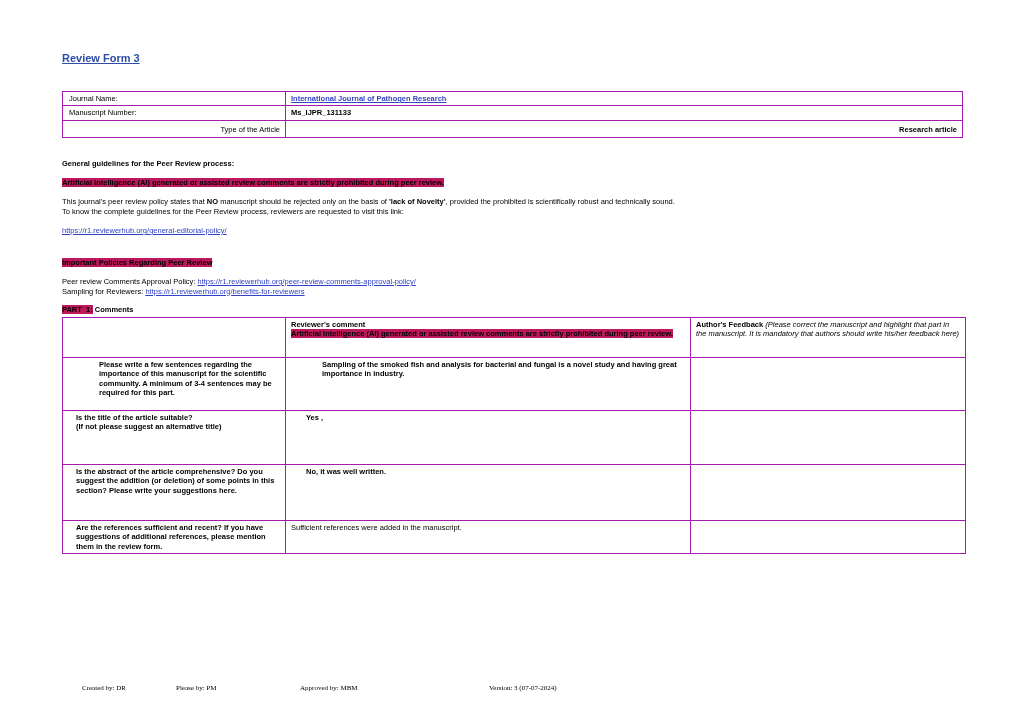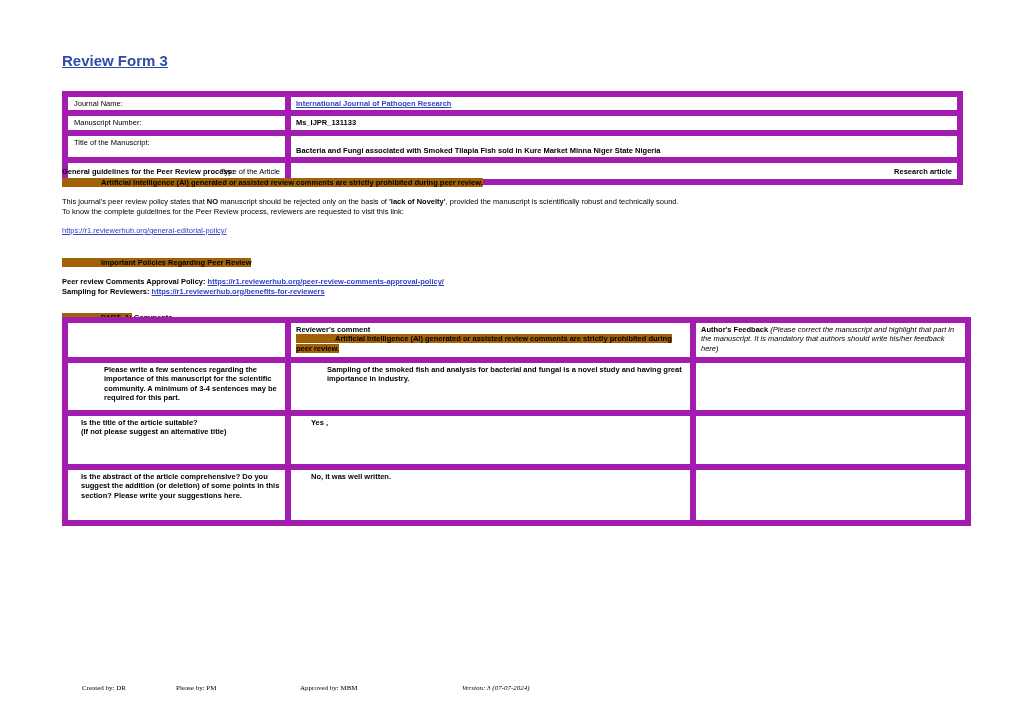--- a/index.html
+++ b/index.html
@@ -13,58 +13,58 @@
     width: 1024px;
     height: 724px;
     background: #ffffff;
     overflow: hidden;
   }
   .abs { position: absolute; }
 
   
   .doc-title {
     left: 62px; top: 52px;
-    font-size: 15px; font-weight: bold;
+    font-size: 11px; font-weight: bold;
     color: #2e4da7;
     text-decoration: underline;
   }
 
   
   table { border-collapse: collapse; table-layout: fixed; }
   td {
-    border: 6px solid #a21caf;
+    border: 1px solid #a21caf;
     vertical-align: top;
     font-size: 7.5px;
     line-height: 1.25;
     padding: 2px 5px;
   }
 
   .info-table { left: 62px; top: 91px; width: 901px; }
   .info-table td.lbl { width: 223px; font-weight: normal; padding-left: 6px; }
   .info-table td.val { font-weight: bold; }
   .info-table tr.r1 td { height: 12px; }
   .info-table tr.r2 td { height: 15px; }
   .info-table tr.r3 td { height: 23px; }
   .info-table tr.r3 td.val { padding-top: 10px; }
   .info-table tr.r4 td { height: 17px; padding-top: 4px; text-align: right; }
 
   a.lnk { color: #3142c4; text-decoration: underline; cursor: pointer; }
   a.lnk.bold { font-weight: bold; }
 
   .body-text { font-size: 7.5px; line-height: 1.27; }
-  .bold { font-weight: bold; margin-top: 8px; }
-  .hl { background: #a16207; padding-left: 39px; }
+  .bold { font-weight: bold; }
+  .hl { background: #be185d; }
   .ul { }
 
   .guidelines-heading { left: 62px; top: 159px; }
   .ai-notice { left: 62px; top: 178px; }
   .policy-para { left: 62px; top: 197px; width: 900px; }
   .guideline-link { left: 62px; top: 226px; }
   .policies-heading { left: 62px; top: 258px; }
-  .policy-links { left: 62px; top: 277px; font-weight: bold; }
+  .policy-links { left: 62px; top: 277px; }
   .part1-label { left: 62px; top: 305px; white-space: pre-wrap; }
 
   .part1-table { left: 62px; top: 317px; width: 903px; }
   .part1-table td.c1 { width: 223px; }
   .part1-table td.c2 { width: 405px; }
   .part1-table td.c3 { width: 275px; }
   .part1-table tr.hdr td { height: 40px; }
   .part1-table tr.row1 td { height: 53px; padding-left: 36px; }
   .part1-table tr.row2 td { height: 54px; }
   .part1-table tr.row3 td { height: 56px; }
@@ -75,56 +75,52 @@
   .part1-table td.indent { padding-left: 20px; }
   .author-note { font-style: italic; font-weight: normal; margin-top: 12px; }
 
   .footer-item {
     font-family: "Liberation Serif", "DejaVu Serif", serif;
     font-size: 7px;
   }
   .f1 { left: 62px;  top: 684px; padding-left: 20px; }
   .f2 { left: 176px; top: 684px; }
   .f3 { left: 300px; top: 684px; }
-  .f4 { left: 462px; top: 684px; font-style: italic; }
+  .f4 { left: 489px; top: 684px; }
 </style>
 </head>
 <body>
 
 <div class="page">
 
   <div class="abs doc-title">Review Form 3</div>
 
   <table class="abs info-table">
     <tbody>
         <tr class="r1">
       <td class="lbl">Journal Name:</td>
       <td class="val"><a class="lnk bold">International Journal of Pathogen Research</a></td>
     </tr>
     <tr class="r2">
       <td class="lbl">Manuscript Number:</td>
       <td class="val">Ms_IJPR_131133</td>
     </tr>
-    <tr class="r3">
-      <td class="lbl">Title of the Manuscript:</td>
-      <td class="val">Bacteria and Fungi associated with Smoked Tilapia Fish sold in Kure Market Minna Niger State Nigeria</td>
-    </tr>
     <tr class="r4">
       <td class="lbl">Type of the Article</td>
       <td class="val">Research article</td>
     </tr>
   </tbody>
     </table>
 
   <div class="abs body-text bold ul guidelines-heading">General guidelines for the Peer Review process:</div>
 
   <div class="abs body-text ai-notice"><span class="hl bold">Artificial Intelligence (AI) generated or assisted review comments are strictly prohibited during peer review.</span></div>
 
   <div class="abs body-text policy-para">
-    <span>This journal's peer review policy states that </span><span class="bold ul">NO</span><span> manuscript should be rejected only on the basis of </span><span class="bold ul">'lack of Novelty'</span><span>, provided the manuscript is scientifically robust and technically sound.</span>
+    <span>This journal's peer review policy states that </span><span class="bold ul">NO</span><span> manuscript should be rejected only on the basis of </span><span class="bold ul">'lack of Novelty'</span><span>, provided the prohibited is scientifically robust and technically sound.</span>
     <br>
     <span>To know the complete guidelines for the Peer Review process, reviewers are requested to visit this link:</span>
   </div>
 
   <div class="abs body-text guideline-link">
     <a class="lnk">https://r1.reviewerhub.org/general-editorial-policy/</a>
   </div>
 
   <div class="abs body-text policies-heading"><span class="hl bold ul">Important Policies Regarding Peer Review</span></div>
 
@@ -157,20 +153,25 @@
       <td class="c1 q">Is the title of the article suitable?
 (If not please suggest an alternative title)</td>
       <td class="c2 ans-bold indent">Yes ,</td>
       <td class="c3"></td>
     </tr>
     <tr class="row3">
       <td class="c1 q">Is the abstract of the article comprehensive? Do you suggest the addition (or deletion) of some points in this section? Please write your suggestions here.</td>
       <td class="c2 ans-bold indent">No, it was well written.</td>
       <td class="c3"></td>
     </tr>
+    <tr class="row5">
+      <td class="c1 q">Are the references sufficient and recent? If you have suggestions of additional references, please mention them in the review form.</td>
+      <td class="c2">Sufficient references were added in the manuscript.</td>
+      <td class="c3"></td>
+    </tr>
   </tbody>
     </table>
 
   <div class="abs footer-item f1">Created by: DR</div>
   <div class="abs footer-item f2">Please by: PM</div>
   <div class="abs footer-item f3">Approved by: MBM</div>
   <div class="abs footer-item f4">Version: 3 (07-07-2024)</div>
 
 </div>
 

